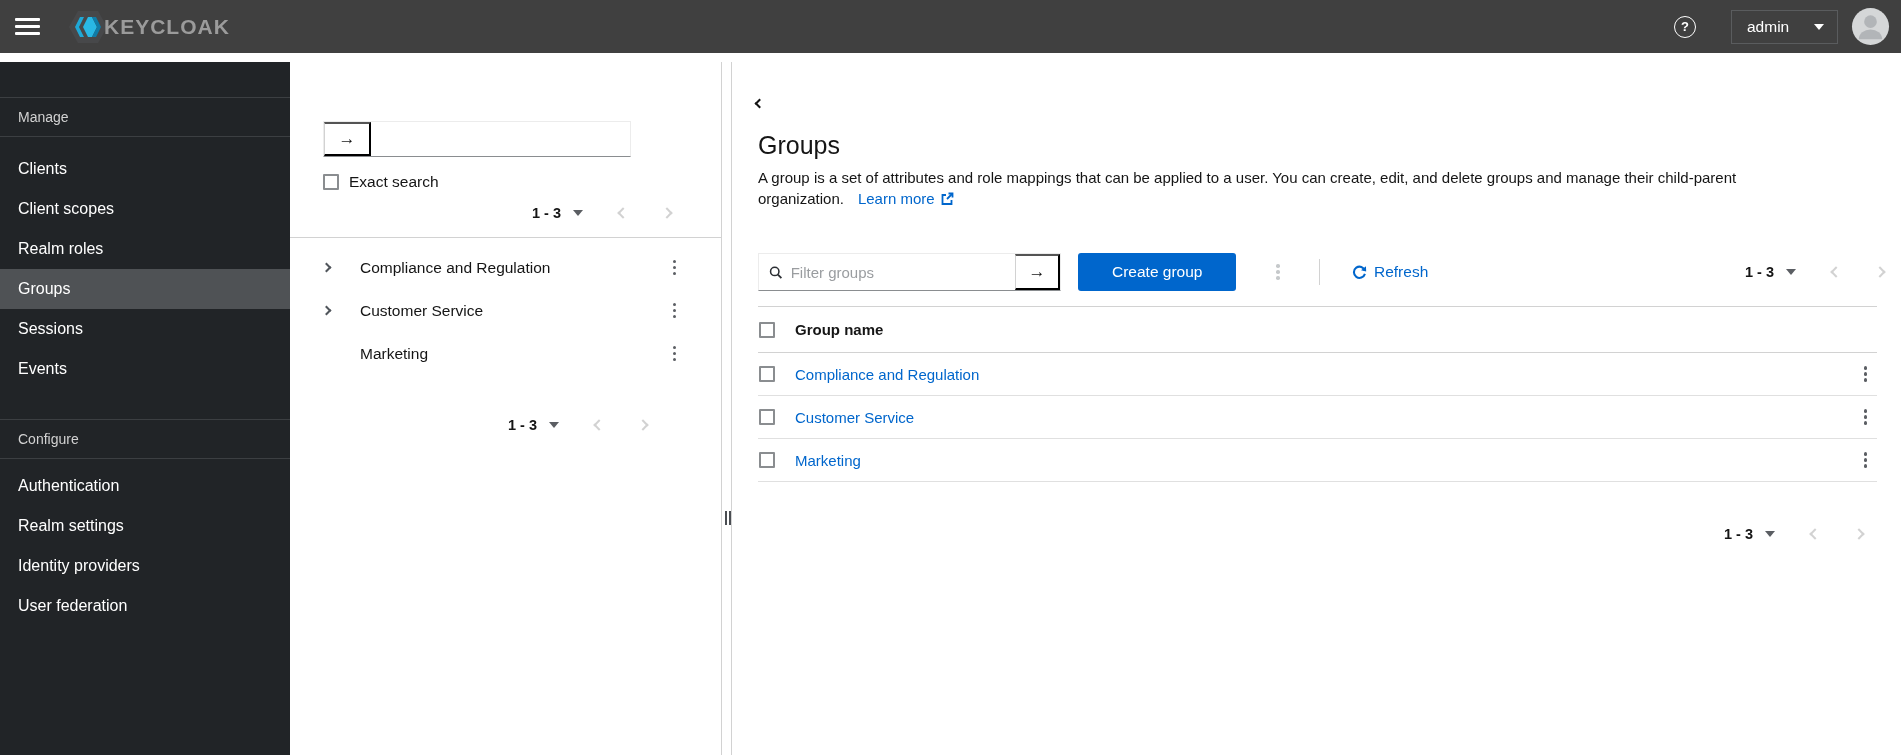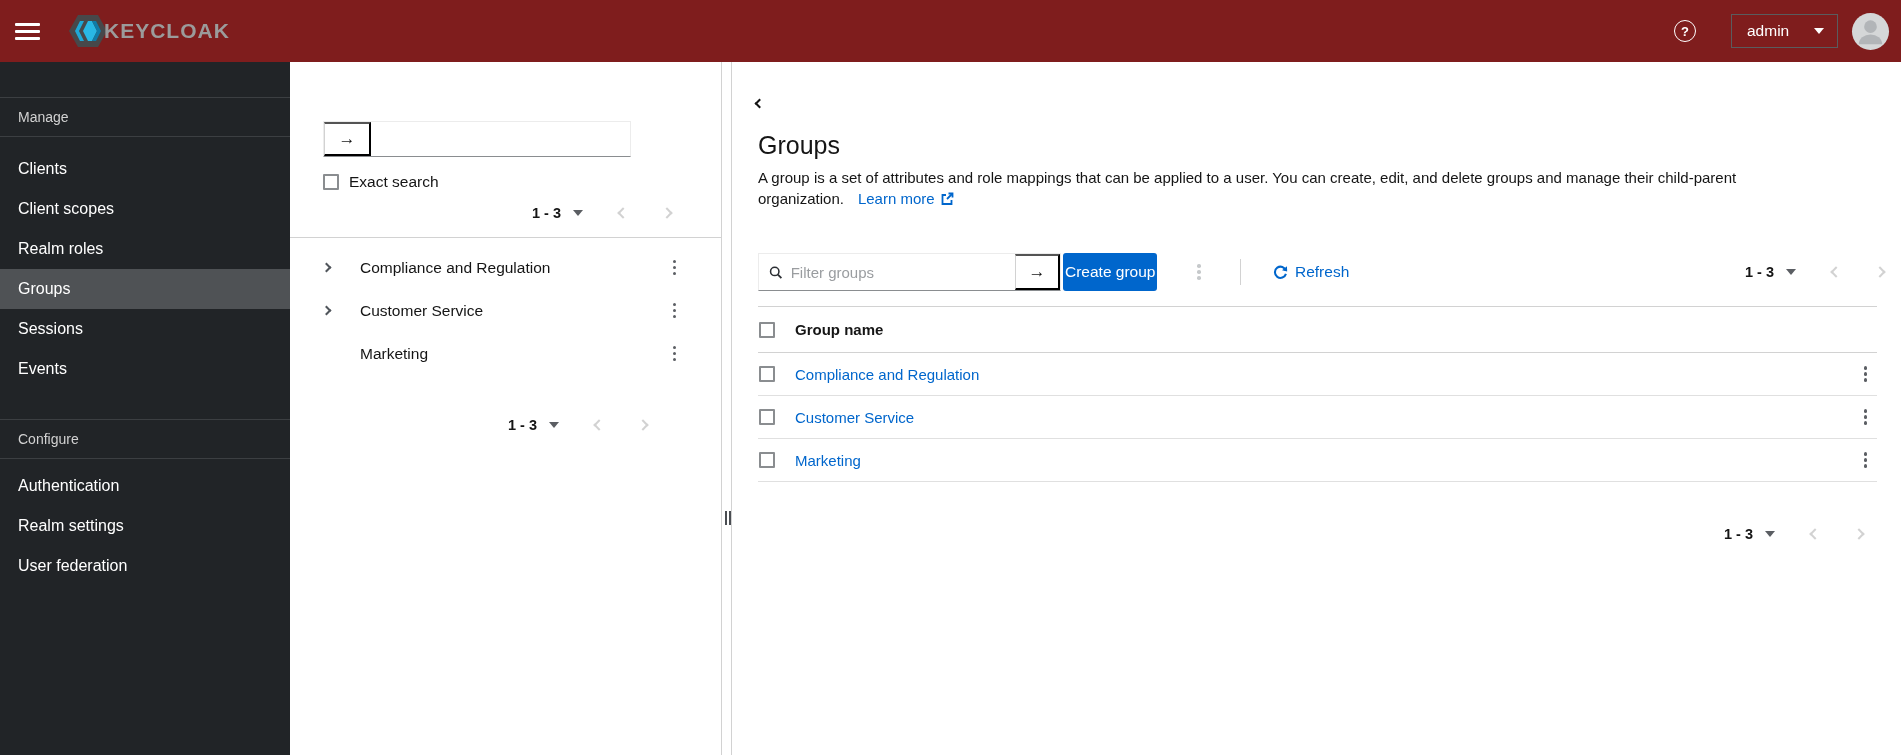--- a/index.html
+++ b/index.html
@@ -1,21 +1,21 @@
 <!DOCTYPE html>
 <html><head>
 <meta charset="utf-8">
 <style>
   * { margin:0; padding:0; box-sizing:border-box; }
   html,body { width:1901px; height:755px; overflow:hidden; background:#fff;
               font-family:"Liberation Sans", sans-serif; color:#151515; }
 
   
-  .masthead { position:absolute; left:0; top:0; width:1901px; height:62px;
-              background:#7f1d1d; display:flex; align-items:center; }
+  .masthead { position:absolute; left:0; top:0; width:1901px; height:53px;
+              background:#404040; display:flex; align-items:center; }
   .burger { width:25px; margin-left:15px; cursor:pointer; }
   .burger i { display:block; height:3px; background:#fff; border-radius:1px; margin:4px 0; }
   .brand { display:flex; align-items:center; margin-left:28px; }
   .brand-text { font-size:21px; font-weight:700; color:#9b9b9b; letter-spacing:1px; margin-left:-4px; }
   .mast-right { margin-left:auto; display:flex; align-items:center; }
   .help-icon { width:22px; height:22px; border:1.5px solid #fff; border-radius:50%;
                color:#fff; font-size:13px; font-weight:700; display:flex;
                align-items:center; justify-content:center; }
   .user-dd { width:107px; height:34px; border:1px solid #5a5c5e; margin-left:35px;
              display:flex; align-items:center; padding:0 13px 0 15px; color:#fff; font-size:15.5px; }
@@ -89,21 +89,21 @@
   .back-btn .chev { width:7px; height:7px; }
   .page-title { margin-top:69px; font-size:25px; font-weight:400; }
   .page-desc { margin-top:7px; font-size:15px; line-height:21px; max-width:1090px; }
   .learn-link { color:#0066cc; text-decoration:none; margin-left:14px; white-space:nowrap; cursor:pointer; }
   .learn-link svg { vertical-align:-2px; margin-left:5px; }
 
   .toolbar { margin-top:44px; display:flex; align-items:center; padding-right:17px; }
   .filter-ctl { width:303px; height:38px; display:flex;
                 border:1px solid #ececec; border-bottom:1px solid #8a8d90; }
   .filter-ctl .arrow-btn { width:45px; }
-  .create-btn { margin-left:2px; height:38px; padding:0 2px; background:#0066cc; color:#fff;
+  .create-btn { margin-left:17px; height:38px; padding:0 34px; background:#0066cc; color:#fff;
                 font-size:15.5px; border:none; border-radius:3px; cursor:pointer;
                 font-family:"Liberation Sans", sans-serif; }
   .tb-kebab { margin-left:40px; }
   .tb-div { width:1px; height:26px; background:#d2d2d2; margin-left:39px; }
   .refresh { margin-left:32px; display:flex; align-items:center; color:#0066cc;
              font-size:15.5px; cursor:pointer; }
   .refresh svg { margin-right:7px; }
   .toolbar .pagi { margin-left:auto; }
 
   .grp-table { margin:15px 24px 0 0; }
@@ -156,20 +156,21 @@
     <div class="nav-item">Realm roles</div>
     <div class="nav-item active">Groups</div>
     <div class="nav-item">Sessions</div>
     <div class="nav-item">Events</div>
   </nav>
 
   <div class="nav-sec-head second">Configure</div>
   <nav class="nav-list second">
     <div class="nav-item">Authentication</div>
     <div class="nav-item">Realm settings</div>
+    <div class="nav-item">Identity providers</div>
     <div class="nav-item">User federation</div>
   </nav>
 </aside>
 
 <section class="tree-panel">
   <div class="search-ctl">
     <button class="arrow-btn">→</button>
   </div>
 
   <div class="exact-row">

